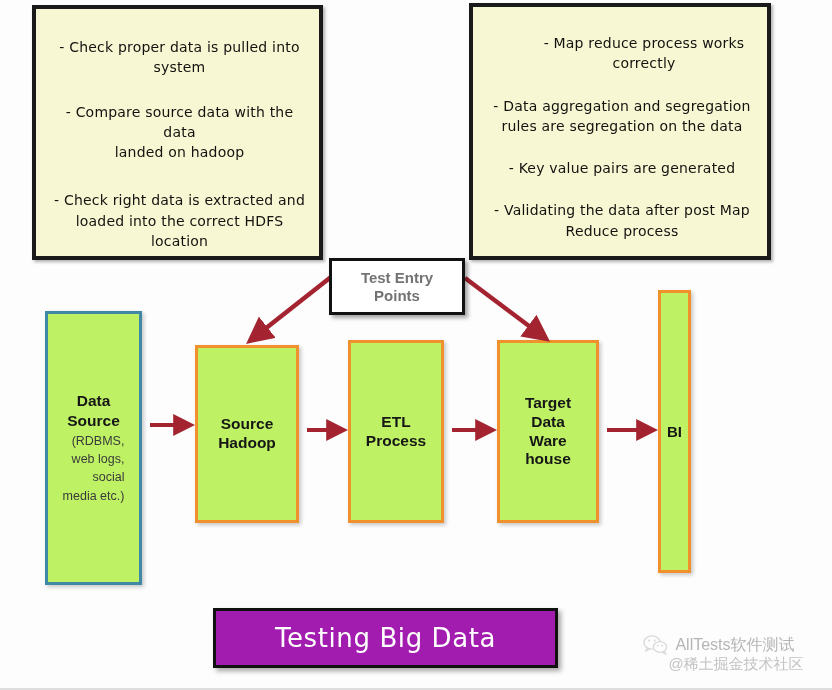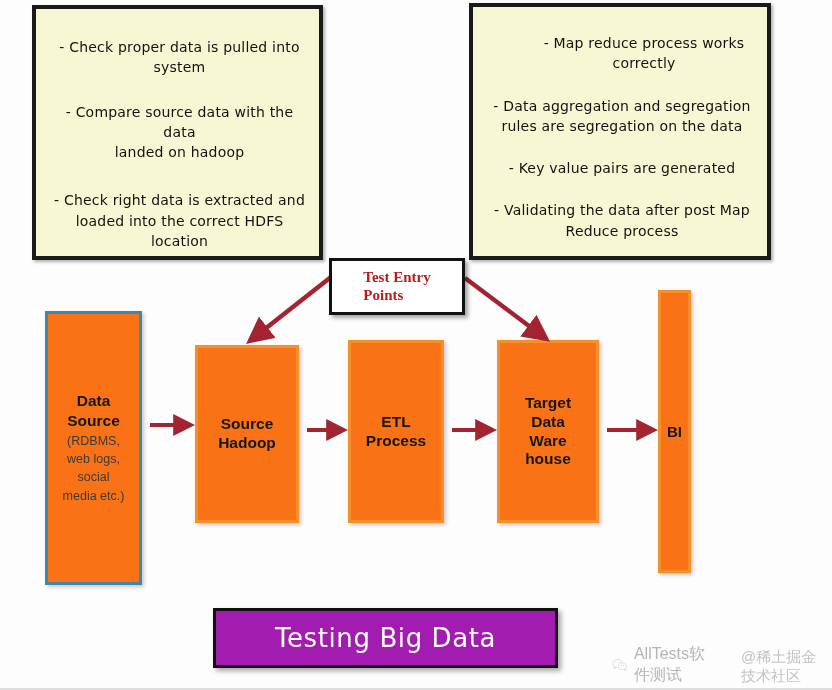--- a/index.html
+++ b/index.html
@@ -64,31 +64,30 @@
     box-sizing: border-box;
     box-shadow: 3px 3px 4px rgba(0,0,0,0.35);
     display: flex;
     align-items: center;
     justify-content: center;
     z-index: 6;
   }
   #test-entry .te-text {
     font-size: 15px;
     font-weight: bold;
-    color: #b91c1c;
-    text-align: left;
+    color: #737373;
+    text-align: center;
     line-height: 1.18;
     white-space: pre-line;
-    font-family: Liberation Serif, serif;
   }
 
   
   .flowbox {
     position: absolute;
-    background: #f97316;
+    background: #bef264;
     box-sizing: border-box;
     display: flex;
     align-items: center;
     justify-content: center;
     box-shadow: 2px 2px 4px rgba(0,0,0,0.22);
     z-index: 3;
   }
   .flowbox .fb-text {
     text-align: center;
     line-height: 1.2;
@@ -97,21 +96,21 @@
   .orange { border: 3px solid #f0912d; }
   .blue   { border: 3px solid #3f89a6; }
 
   #box-datasource { left: 45px;  top: 311px; width: 97px;  height: 274px; }
   #box-datasource .ds-title {
     font-size: 15.5px; font-weight: bold; color: #161616;
     text-align: center; line-height: 1.25; white-space: pre-line;
   }
   #box-datasource .ds-sub {
     font-size: 12.5px; color: #3a3a3a; font-weight: normal;
-    text-align: center; line-height: 1.45; white-space: pre-line; margin-top: 2px;
+    text-align: right; line-height: 1.45; white-space: pre-line; margin-top: 2px;
   }
 
   #box-source   { left: 195px; top: 345px; width: 104px; height: 178px; }
   #box-source .fb-text  { font-size: 15.5px; font-weight: bold; color: #161616; }
 
   #box-etl      { left: 348px; top: 340px; width: 96px;  height: 183px; }
   #box-etl .fb-text     { font-size: 15.5px; font-weight: bold; color: #161616; }
 
   #box-target   { left: 497px; top: 340px; width: 102px; height: 183px; }
   #box-target .fb-text  { font-size: 15.5px; font-weight: bold; color: #161616; }
@@ -150,21 +149,22 @@
   }
 
   
   #watermark {
     position: absolute;
     left: 612px; top: 634px;
     width: 214px; height: 52px;
     z-index: 7;
     color: #b9b9b9;
     display: flex;
-    align-items: flex-end;
+    flex-direction: column;
+    align-items: center;
   }
   #watermark .wm-row1 {
     display: flex;
     align-items: center;
     gap: 6px;
     font-size: 16px;
     color: #b5b5b5;
   }
   #watermark .wm-row2 {
     font-size: 15px;

